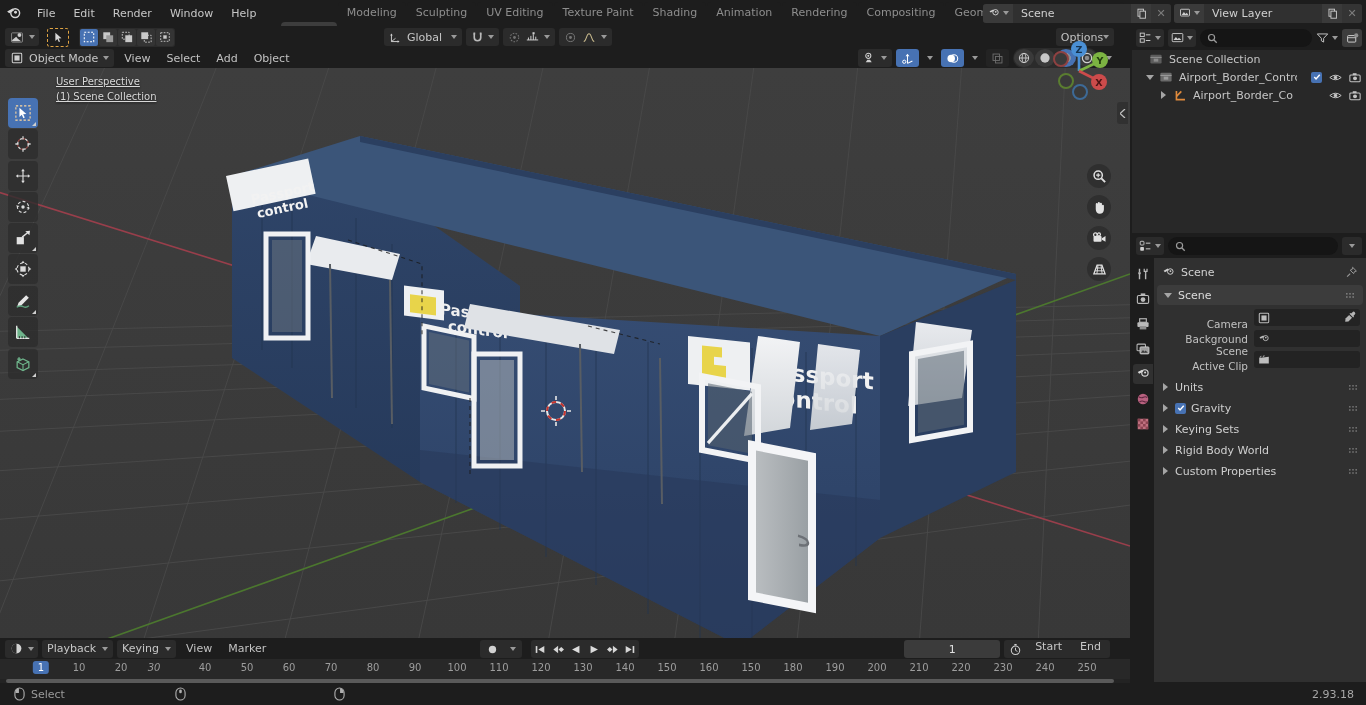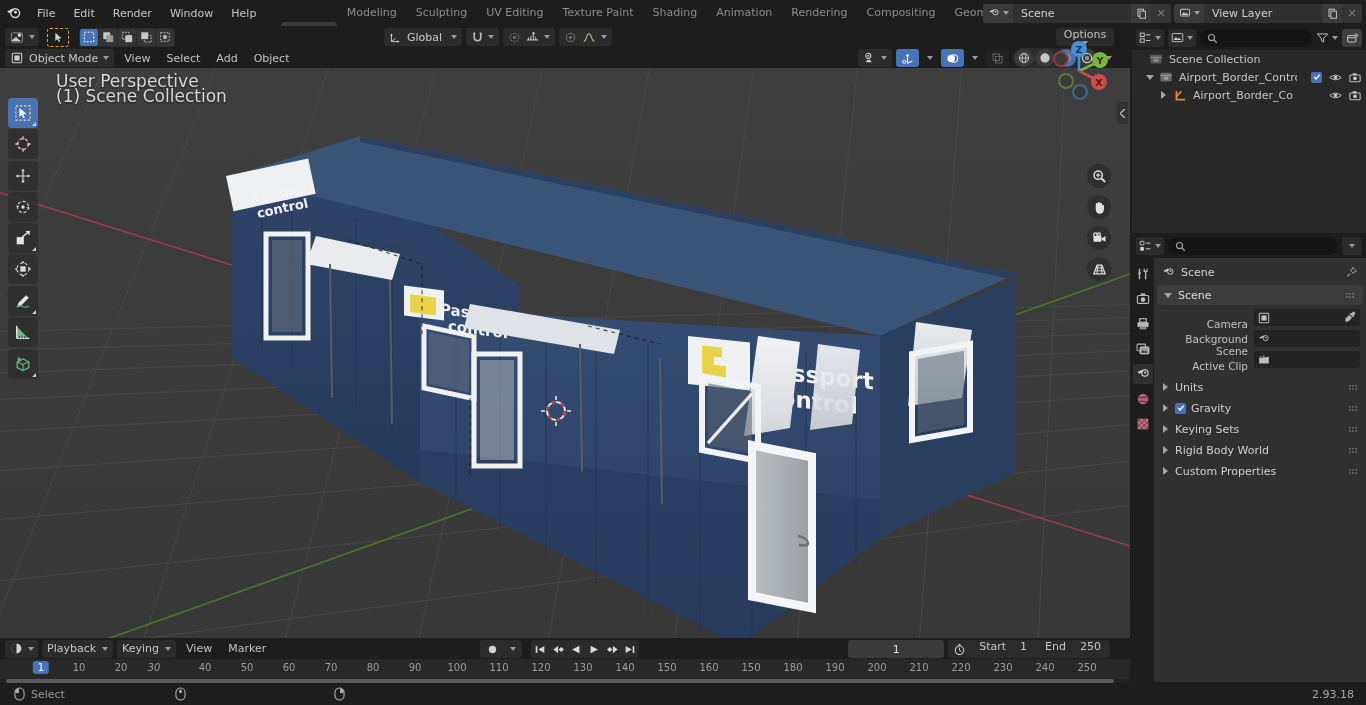--- a/index.html
+++ b/index.html
@@ -48,21 +48,21 @@
     gap:4px; padding-left:5px; width:100%; }
   .selModes { display:flex; gap:1px; background:#2b2b2b; border-radius:3px; padding:1px; }
   .selModes .sm { width:18px;height:17px;display:flex;align-items:center;justify-content:center;
     background:#343434; border-radius:2px; }
   .selModes .sm.on { background:#4772b3; }
 
   .canvas { position:absolute; left:0; top:42px; width:1130px; height:570px; overflow:hidden;
     background:#3b3b3b; }
 
   .vpText { position:absolute; left:56px; top:74px; z-index:7; line-height:15px;
-    color:#d8d8d8; font-size:17px; text-shadow:0 1px 2px rgba(0,0,0,.6); }
+    color:#d8d8d8; font-size:10px; text-shadow:0 1px 2px rgba(0,0,0,.6);text-decoration:underline; }
 
   .toolbar { position:absolute; left:8px; top:72px; z-index:8; display:flex; flex-direction:column;
     gap:2px; width:30px; }
   .toolbar .grp { display:flex; flex-direction:column; gap:1px; }
   .tItem { width:30px;height:30px; background:#2d2d2dcc; border-radius:4px;
     display:flex;align-items:center;justify-content:center; position:relative; }
   .tItem.on { background:#4772b3; }
   .tItem .corner { position:absolute; right:2px; bottom:2px; width:0;height:0;
     border-left:4px solid transparent; border-bottom:4px solid #cfcfcf; }
 
@@ -135,21 +135,21 @@
   .tlPlay { position:absolute; left:480px; top:2px; display:flex; align-items:center; gap:3px; }
   .recGrp { display:flex; background:#2b2b2b; border-radius:3px; }
   .recBtn { width:24px;height:18px;display:flex;align-items:center;justify-content:center; }
   .recChev { width:18px;height:18px;display:flex;align-items:center;justify-content:center; }
   .transport { display:flex; background:#2b2b2b; border-radius:3px; margin-left:6px; }
   .tp { width:18px;height:18px;display:flex;align-items:center;justify-content:center; }
   .frameFields { position:absolute; right:20px; top:2px; display:flex; align-items:center; gap:4px; }
   .frameIn { width:96px;height:18px;background:#3b3b3b;border-radius:3px;
     display:flex;align-items:center;justify-content:center; color:#e0e0e0; }
   .seGrp { display:flex; align-items:center; background:#2b2b2b; border-radius:3px; height:18px; }
-  .seCell { display:flex; align-items:flex-start; gap:14px; padding:0 9px; height:18px; }
+  .seCell { display:flex; align-items:flex-end; gap:14px; padding:0 9px; height:18px;flex-direction:column; }
   .tlRuler { position:absolute; left:0; top:21px; width:1130px; height:20px; background:#282828; }
   .tick { position:absolute; top:3px; transform:translateX(-50%); color:#9d9d9d; font-size:10px; }
   .phead { position:absolute; top:2px; transform:translateX(-50%); background:#4772b3;
     color:#fff; border-radius:3px; padding:1px 5px; font-size:10px; }
   .tlScroll { position:absolute; left:0; top:41px; width:1130px; height:4px; background:#232323; }
   .tlScroll .bar { position:absolute; left:6px; top:0; width:1108px; height:4px;
     background:#5a5a5a; border-radius:2px; }
 
   
   .status { position:absolute; left:0; top:683px; width:1366px; height:22px; background:#1d1d1d;
@@ -314,21 +314,21 @@
           <svg width="13" height="13" viewBox="0 0 16 16" style="opacity:.6">
               <circle cx="8" cy="8" r="5" fill="none" stroke="#a8a8a8" stroke-width="1.2"></circle>
               <circle cx="8" cy="8" r="1.8" fill="#a8a8a8"></circle>
             </svg>
           <svg width="14" height="13" viewBox="0 0 16 16">
               <path d="M1.5 13 C5 13 4.5 3.5 8 3.5 C11.5 3.5 11 13 14.5 13" fill="none" stroke="#c9bb8e" stroke-width="1.3"></path>
             </svg>
           <span class="chev"></span>
         </div>
 
-        <div class="btn" style="position:absolute; right:16px; width:58px; justify-content:flex-start;flex-direction:column;">
+        <div class="btn" style="position:absolute; right:16px; width:58px; justify-content:center;">
           <span>Options</span>
           <span class="chev"></span>
         </div>
       </div>
 
       <div class="row2">
         <div class="drop" style="min-width:95px;justify-content:space-between;padding-left:6px;">
           <span style="display:flex;align-items:center;gap:6px;">
             <svg width="12" height="12" viewBox="0 0 14 14">
                 <rect x="1.5" y="1.5" width="11" height="11" rx="1" fill="none" stroke="#cfcfcf" stroke-width="1.2"></rect>

